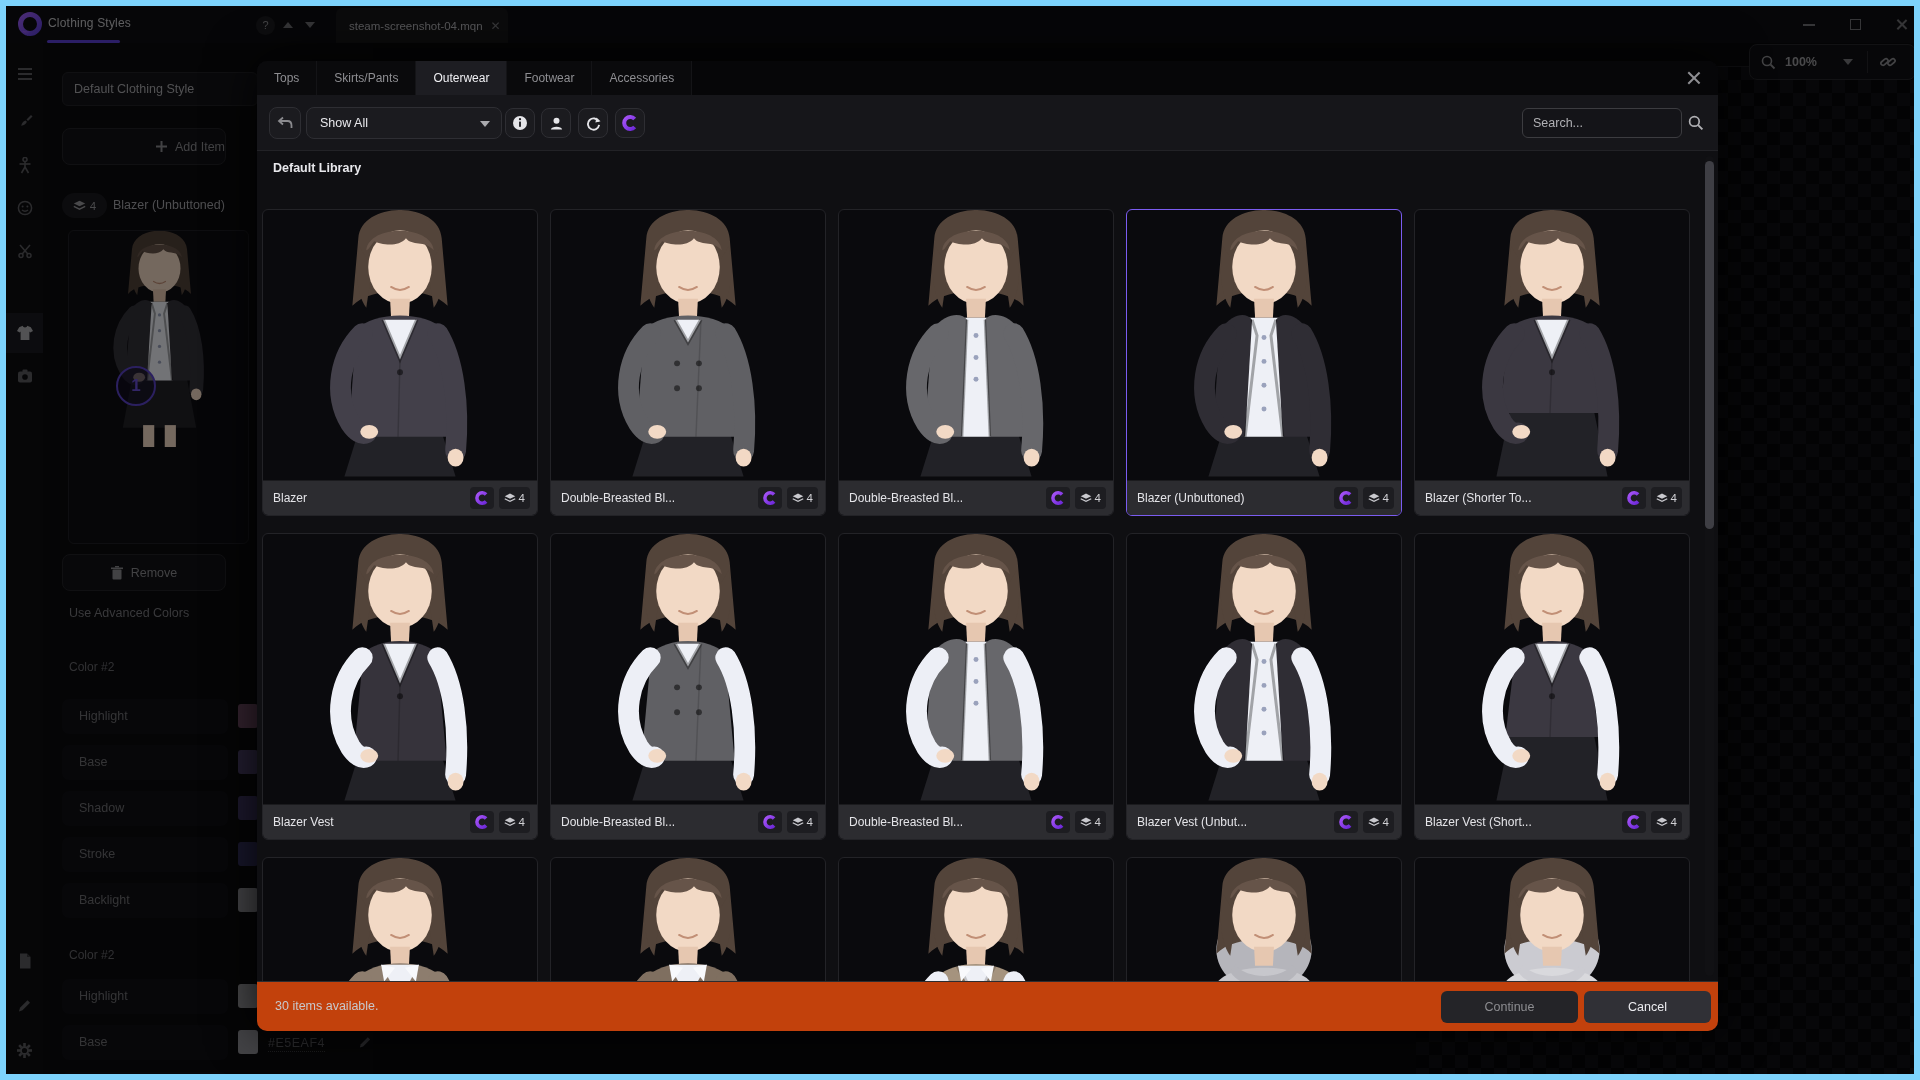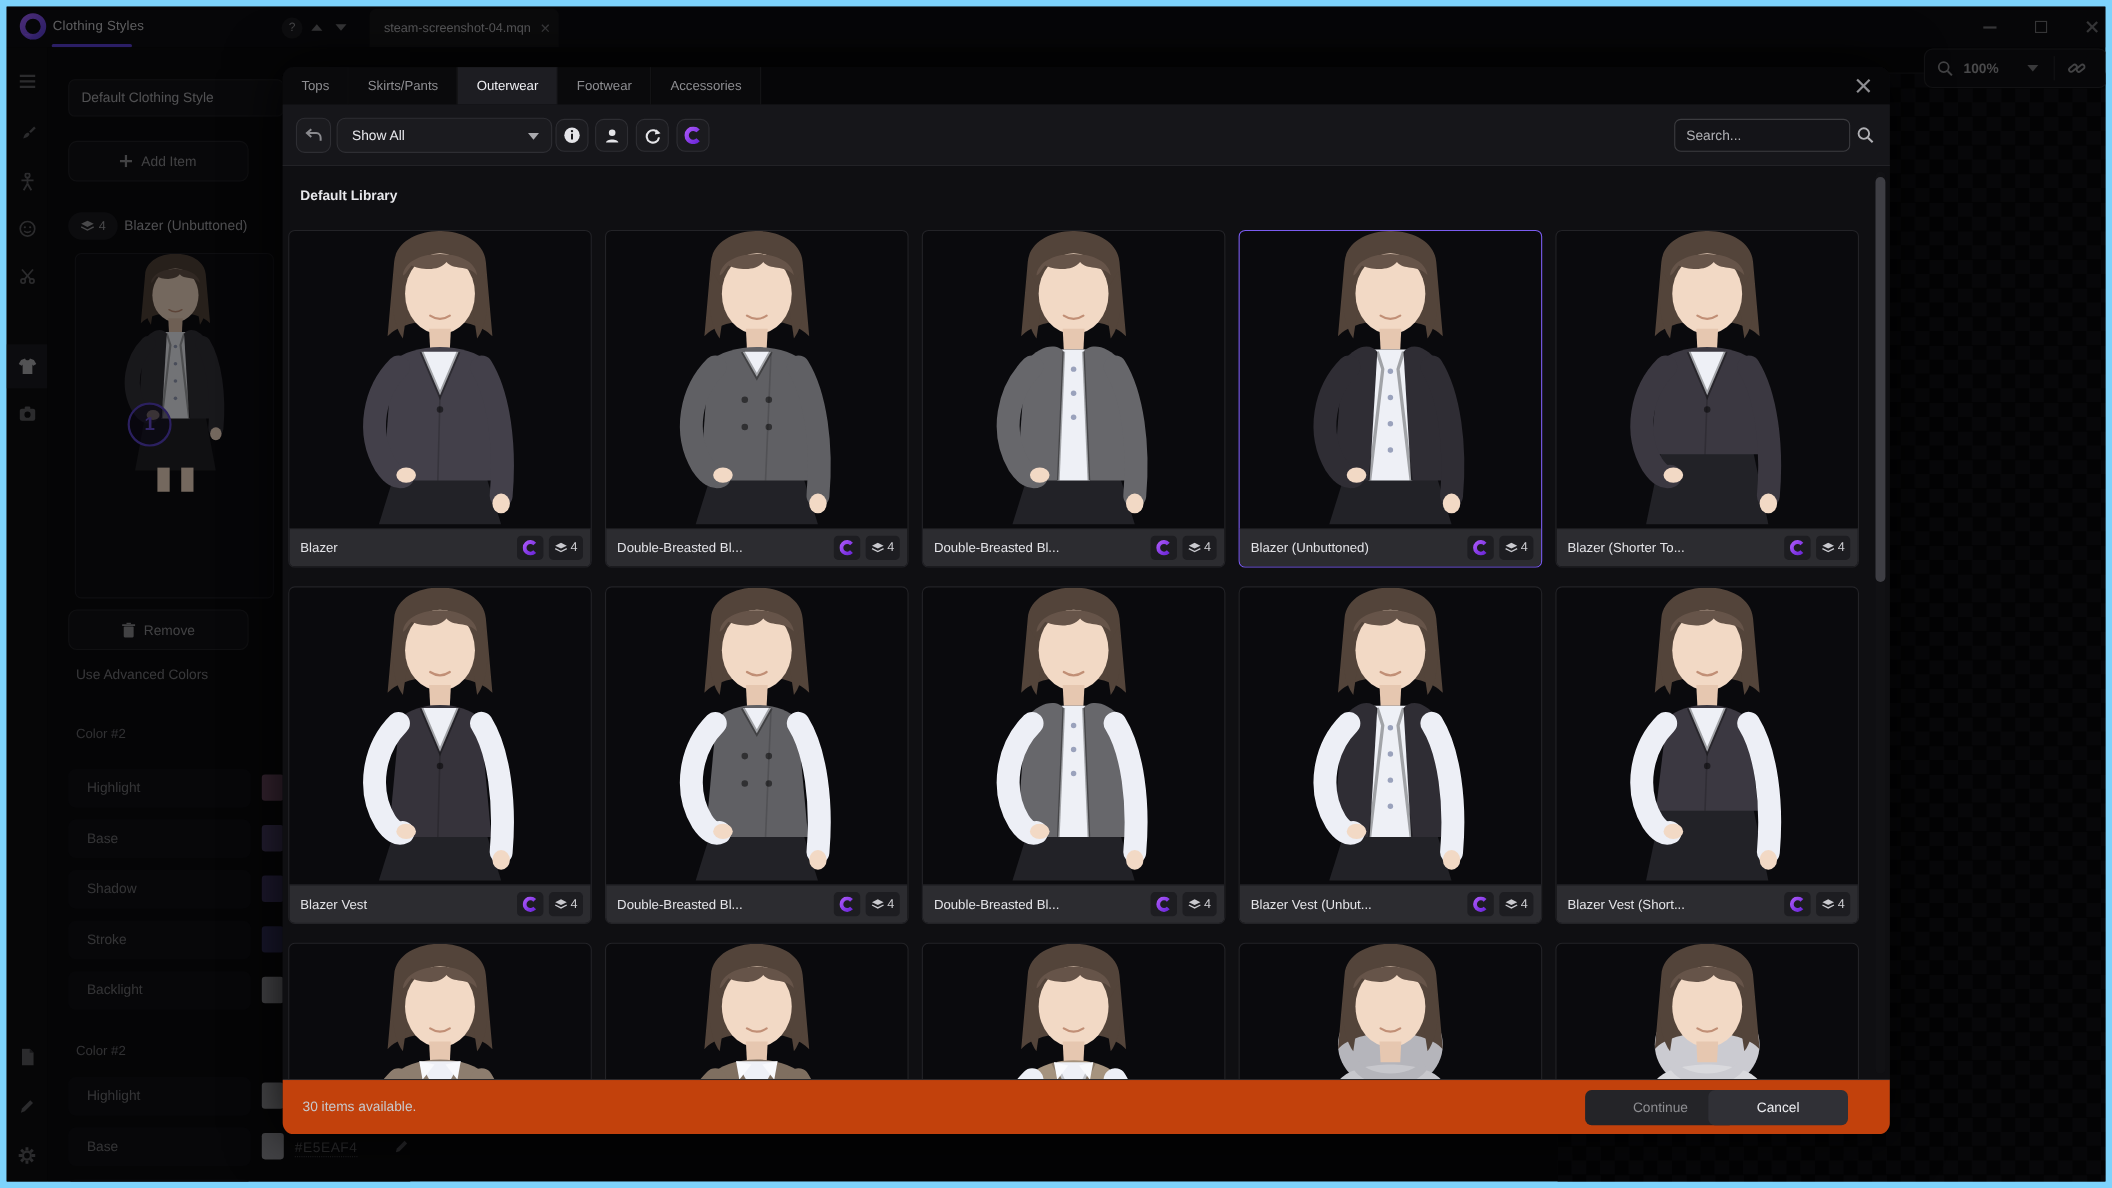--- a/index.html
+++ b/index.html
@@ -31,21 +31,21 @@
   .sidebar { position:absolute; left:0; top:37px; width:37px; height:1043px; background:#0d0d10; }
   .sicon { position:absolute; left:0; width:37px; height:40px; display:flex; align-items:center; justify-content:center; }
   .sicon svg { opacity:.55; }
   .sicon.active { background:#1b1b20; }
   .sicon.active svg { opacity:.95; }
 
   
   .lpanel { position:absolute; left:37px; top:37px; width:330px; height:1043px; background:#0b0b0e; }
   .styfield { position:absolute; left:19px; top:29px; width:196px; height:34px; background:#141418; border:1px solid #232327; border-radius:6px; font-size:12.5px; color:#a9a9ad; line-height:32px; padding-left:11px; }
   .lbtn { position:absolute; left:19px; width:164px; height:37px; background:#121216; border:1px solid #232327; border-radius:8px; display:flex; align-items:center; justify-content:center; gap:8px; color:#8a8a8e; font-size:12.5px; }
-  .addbtn { top:85px; } .rembtn { top:511px; }
+  .addbtn { top:85px;justify-content:flex-end; } .rembtn { top:511px; }
   .lay-badge { position:absolute; left:19px; top:150px; width:45px; height:25px; background:#1a1a1e; border-radius:13px; display:flex; align-items:center; justify-content:center; gap:4px; color:#9a9a9e; font-size:11.5px; }
   .sel-name { position:absolute; left:70px; top:155px; font-size:12.5px; color:#a4a4a8; }
   .preview { position:absolute; left:25px; top:187px; width:181px; height:314px; background:#0d0d11; border:1px solid #1f1f24; border-radius:6px; overflow:hidden; }
   .preview svg { display:block; width:181px; }
   .marker1 { position:absolute; left:73px; top:323px; width:40px; height:40px; border-radius:50%; border:2px solid #5b43c8; background:rgba(22,17,44,.55); color:#6a4fd8; font-weight:bold; font-size:17px; display:flex; align-items:center; justify-content:center; }
   .advlabel { position:absolute; left:26px; top:563px; font-size:12.5px; color:#77777b; }
   .grouplabel { position:absolute; left:26px; font-size:12px; color:#66666a; }
   .crow { position:absolute; left:19px; width:166px; height:35px; background:#101014; border-radius:7px; font-size:12.5px; color:#6e6e72; line-height:35px; padding-left:17px; }
   .swatch { position:absolute; left:195px; width:20px; height:24px; border-radius:3px; }
   .hexval { position:absolute; left:225px; top:993px; font-size:12.5px; color:#5e5e62; letter-spacing:.5px; border-bottom:1px dotted #3c3c40; padding-bottom:1px; }
@@ -77,36 +77,36 @@
   .tbtn { position:absolute; top:12px; width:32px; height:32px; background:#1b1b1f; border:1px solid #2e2e33; border-radius:8px; display:flex; align-items:center; justify-content:center; }
   .undo { left:12px; }
   .fsel { position:absolute; left:49px; top:12px; width:196px; height:32px; background:#1b1b1f; border:1px solid #2e2e33; border-radius:8px; font-size:12.5px; color:#e8e8ec; line-height:30px; padding-left:13px; }
   .fsel .scaret { position:absolute; right:11px; top:13px; width:0;height:0;border-left:5px solid transparent;border-right:5px solid transparent;border-top:6px solid #aaaaae; }
   .cbtn { position:absolute; top:13px; width:30px; height:30px; background:#1b1b1f; border:1px solid #2e2e33; border-radius:8px; display:flex; align-items:center; justify-content:center; }
   .b-info { left:248px; } .b-person { left:284px; } .b-refresh { left:321px; } .b-logo { left:358px; }
   .searchbox { position:absolute; left:1265px; top:13px; width:160px; height:30px; background:#141418; border:1px solid #3c3c40; border-radius:6px; color:#d8d8dc; font-size:12.5px; padding:0 10px; outline:none; font-family:inherit; }
   .searchbox::placeholder { color:#b0b0b4; }
   .searchicon { position:absolute; left:1431px; top:20px; }
   .mbody { position:absolute; left:0; top:90px; width:100%; height:830px; overflow:hidden; background:#0f0f12; }
-  .libtitle { position:absolute; left:16px; top:20px; font-size:12.5px; font-weight:bold; color:#e8e8ec; }
+  .libtitle { position:absolute; left:16px; top:10px; font-size:12.5px; font-weight:bold; color:#e8e8ec; }
   .grid { position:absolute; left:5px; top:58px; width:1452px; display:grid; grid-template-columns:repeat(5,276px); gap:17px 12px; }
   .card { position:relative; width:276px; height:307px; background:#0a0a0d; border:1px solid #232327; border-radius:6px; overflow:hidden; }
   .card.selected { border:1px solid #7b5cf0; }
   .thumb { position:relative; width:100%; height:271px; overflow:hidden; display:flex; justify-content:center; }
   .thumb svg { width:274px; flex:0 0 auto; }
   .cfoot { position:absolute; left:0; bottom:0; width:100%; height:35px; background:#2c2c30; border-top:1px solid #1b1b1e; display:flex; align-items:center; padding:0 7px 0 10px; gap:5px; }
   .cname { flex:1; font-size:12px; color:#e4e4e8; white-space:nowrap; overflow:hidden; }
   .cbadge { height:22px; min-width:22px; background:#1d1d21; border-radius:4px; display:flex; align-items:center; justify-content:center; gap:3px; color:#d0d0d4; font-size:11.5px; padding:0 5px; }
   .vscroll { position:absolute; right:4px; top:95px; width:9px; height:820px; background:#111114; border-radius:5px; }
   .vthumb { position:absolute; left:0; top:5px; width:9px; height:368px; background:#3e3e44; border-radius:5px; }
   .mfoot { position:absolute; left:0; bottom:0; width:100%; height:50px; background:#c2410c; border-top:1px solid #2c2c30; border-radius:0 0 10px 10px; }
   .mstatus { position:absolute; left:18px; top:17px; font-size:12.5px; color:#c8c8cc; }
   .fbtn { position:absolute; top:9px; height:32px; border-radius:6px; font-size:12.5px; display:flex; align-items:center; justify-content:center; }
   .btn-continue { left:1184px; width:137px; background:#242428; color:#8d8d91; }
-  .btn-cancel { left:1296px; width:127px; background:#303036; color:#ececf0; }
+  .btn-cancel { left:1327px; width:127px; background:#303036; color:#ececf0; }
 </style>
 </head>
 <body>
 
 <div class="screen">
 
   <div class="titlebar">
     <svg class="applogo" viewBox="0 0 30 30">
       <defs>
           <linearGradient id="pg" x1="0" y1="0" x2="1" y2="1">

